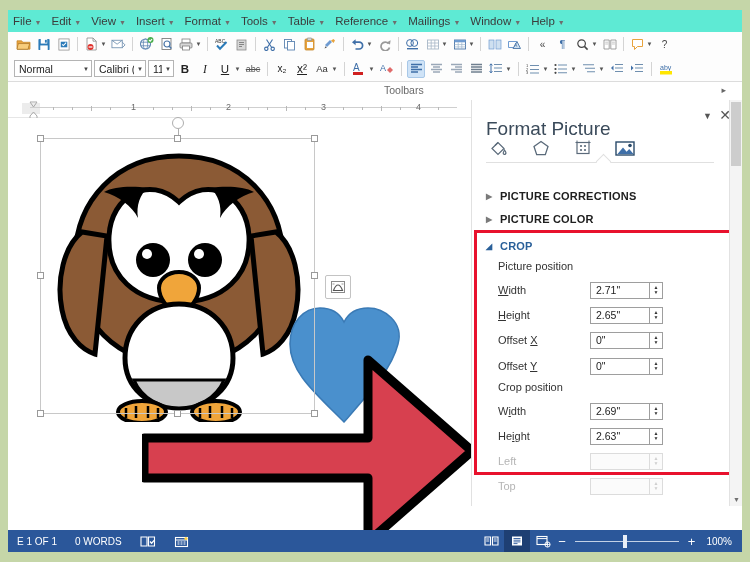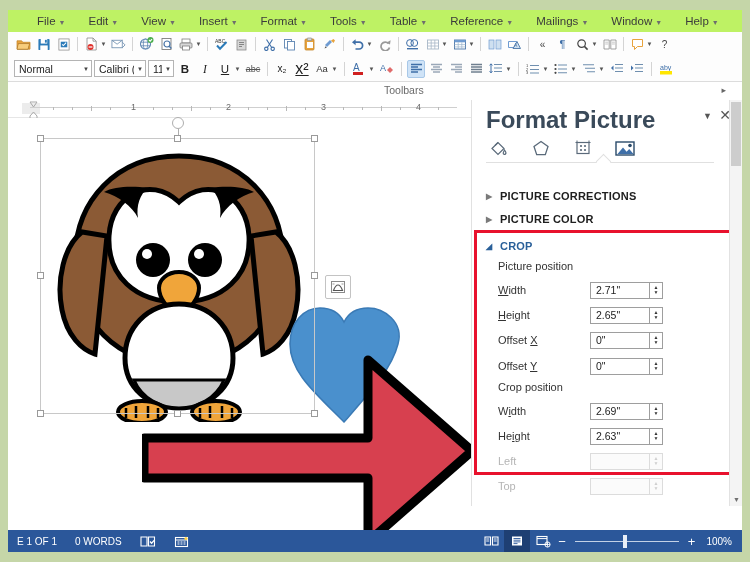--- a/index.html
+++ b/index.html
@@ -16,24 +16,23 @@
     left:8px; top:10px; width:734px; height:542px;
     background:#ffffff;
     overflow:hidden;
   }
 
   
   .menubar {
     height:22px;
     display:flex;
     align-items:center;
-    padding-left:24px;
-    background:#bef264;
+    padding-left:0;
+    background:#5eead4;
     border-bottom:0;
-    gap:13px;
   }
   .menu-item {
     font-size:11.5px;
     color:#3b3b3b;
     padding:2px 5px 2px 5px;
     display:flex; align-items:center; gap:3px;
     white-space:nowrap;
     cursor:default;
   }
   .caret { font-size:7px; color:#6d6d6d; line-height:1; position:relative; top:1px;}
@@ -148,22 +147,22 @@
     display:flex; align-items:center; justify-content:center;
   }
 
   
   .panel {
     width:271px; background:#ffffff; position:relative;
     border-left:1px solid #e1e1e1;
     padding:0 0 0 0;
   }
   .panel-title {
-    position:absolute; left:14px; top:6px;
-    font-size:24px; color:#3a4a5a; font-weight:700;
+    position:absolute; left:14px; top:18px;
+    font-size:19px; color:#3a4a5a; font-weight:400;
   }
   .panel-ctrl { position:absolute; top:10px; color:#555; font-size:12px; }
   .panel-ctrl.caret { right:30px; font-size:9px; top:12px;}
   .panel-ctrl.close { right:11px; font-size:14px; top:8px; line-height:1;}
   .panel-tabs {
     position:absolute; left:14px; top:36px; display:flex; gap:16px; align-items:center;
   }
   .ptab { width:26px; height:24px; display:flex; align-items:center; justify-content:center; }
   .ptab.sel svg { }
   .tab-underline {
@@ -512,21 +511,21 @@
       </div>
     <span class="tb-caret">▼</span>
     <div class="fbtn">
         <span style="text-decoration:line-through;font-size:9px;color:#555;">abc</span>
       </div>
     <div class="tb-sep"></div>
     <div class="fbtn">
         <span style="font-size:10px;">x₂</span>
       </div>
     <div class="fbtn">
-        <span style="font-size:16px;text-decoration:underline;">x²</span>
+        <span style="font-size:12px;text-decoration:underline;">x²</span>
       </div>
     <div class="fbtn">
         <span style="font-size:9.5px;color:#333;">Aa</span>
       </div>
     <span class="tb-caret">▼</span>
     <div class="tb-sep"></div>
     <div class="fbtn">
       <svg width="14" height="15" viewBox="0 0 14 15">
           <text x="1" y="10" font-size="10" fill="#3f6fa8" font-family="sans-serif">A</text>
           <rect x="1" y="11" width="10" height="3" fill="#d02020"></rect>

